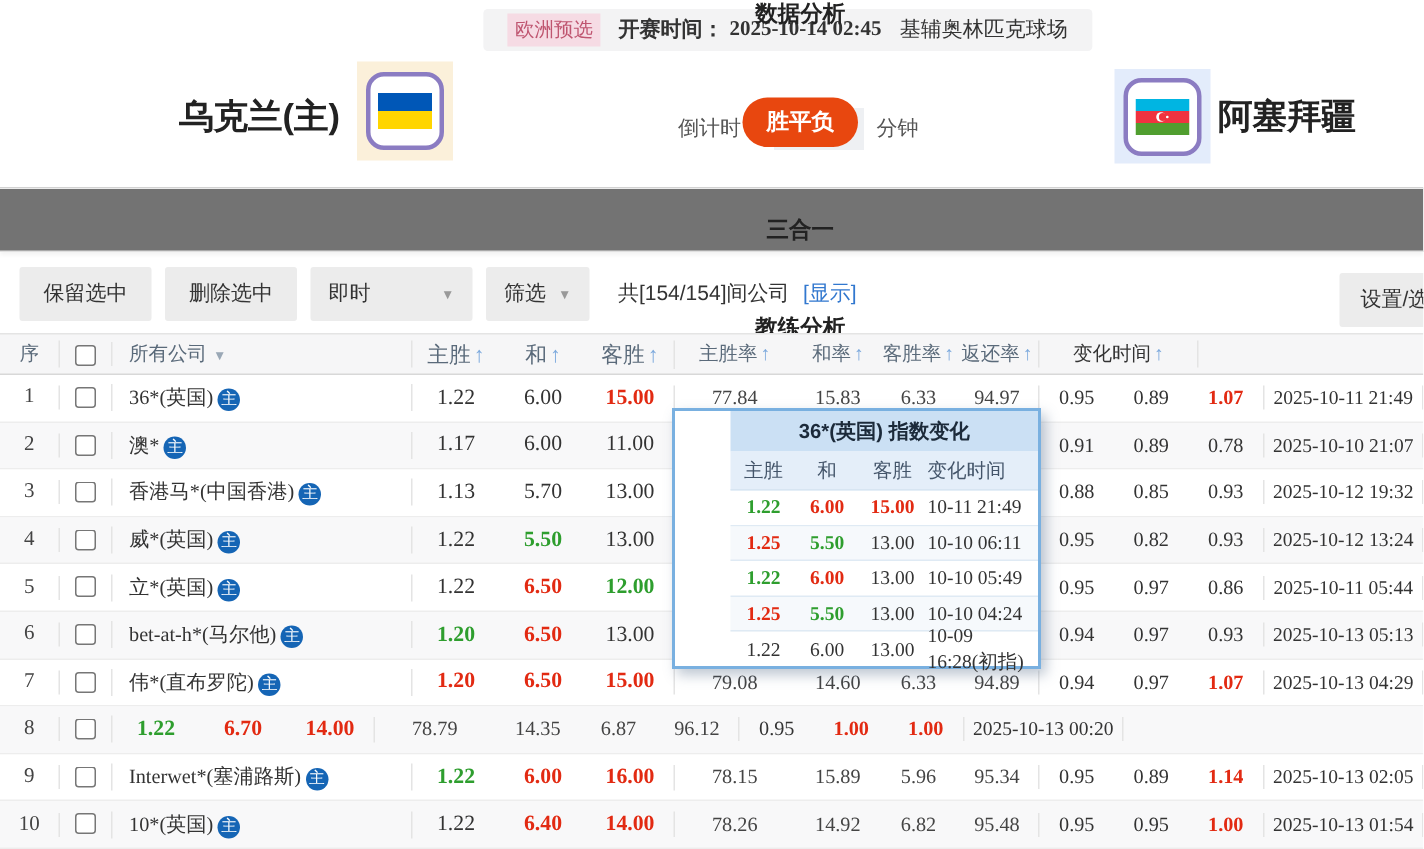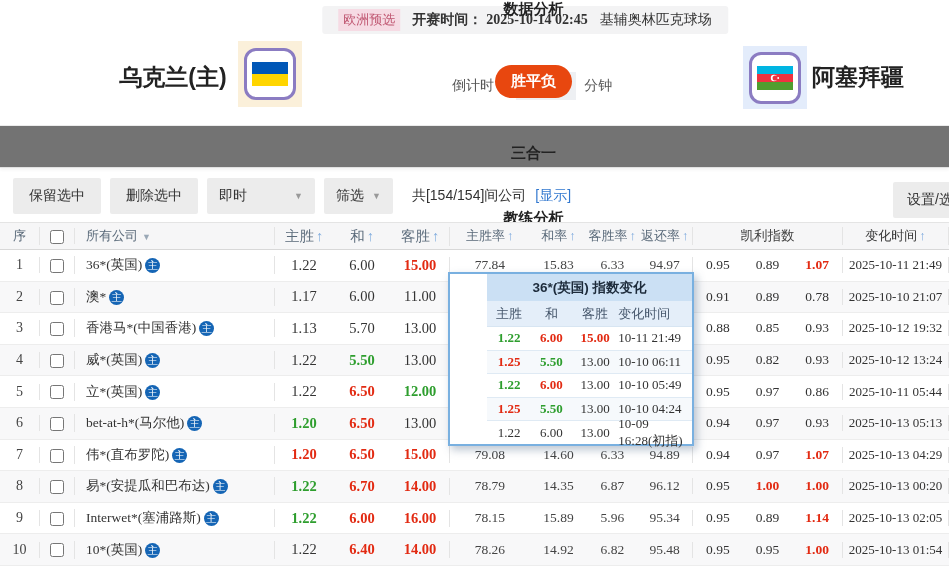--- a/index.html
+++ b/index.html
@@ -179,23 +179,20 @@
       <span><span>主胜</span><span class="sort">↑</span></span>
       <span><span>和</span><span class="sort">↑</span></span>
       <span><span>客胜</span><span class="sort">↑</span></span>
     </div>
     <div class="c-rates vb" style="font-size:13px;color:#5a6a7a;">
       <span class="c-r1"><span>主胜率</span><span class="sort">↑</span></span>
       <span class="c-r2"><span>和率</span><span class="sort">↑</span></span>
       <span class="c-r3"><span>客胜率</span><span class="sort">↑</span></span>
       <span class="c-r4"><span>返还率</span><span class="sort">↑</span></span>
     </div>
-    <div class="c-kelly vb" style="display:block;text-align:center;">
-      <span>凯利指数</span>
-    </div>
     <div class="c-date">
       <span>变化时间</span><span class="sort">↑</span>
     </div>
   </div>
 
   <div class="tbody">
       <div class="trow">
         <div class="c-seq vb num seq-txt">1</div>
         <div class="c-chk vb"><input type="checkbox" style=""></div>
         <div class="c-comp vb num">36*(英国)<span class="home-badge">主</span></div>
@@ -345,21 +342,20 @@
         <div class="c-kelly vb num">
           <span class="v-k">0.94</span>
           <span class="v-k">0.97</span>
           <span class="v-r">1.07</span>
         </div>
         <div class="c-date num">2025-10-13 04:29</div>
       </div>
       <div class="trow even">
         <div class="c-seq vb num seq-txt">8</div>
         <div class="c-chk vb"><input type="checkbox" style=""></div>
-        <div class="c-comp vb num">易*(安提瓜和巴布达)<span class="home-badge">主</span></div>
         <div class="c-odds vb num">
           <span class="v-g">1.22</span>
           <span class="v-r">6.70</span>
           <span class="v-r">14.00</span>
         </div>
         <div class="c-rates vb num">
           <span class="c-r1">78.79</span>
           <span class="c-r2">14.35</span>
           <span class="c-r3">6.87</span>
           <span class="c-r4">96.12</span>

